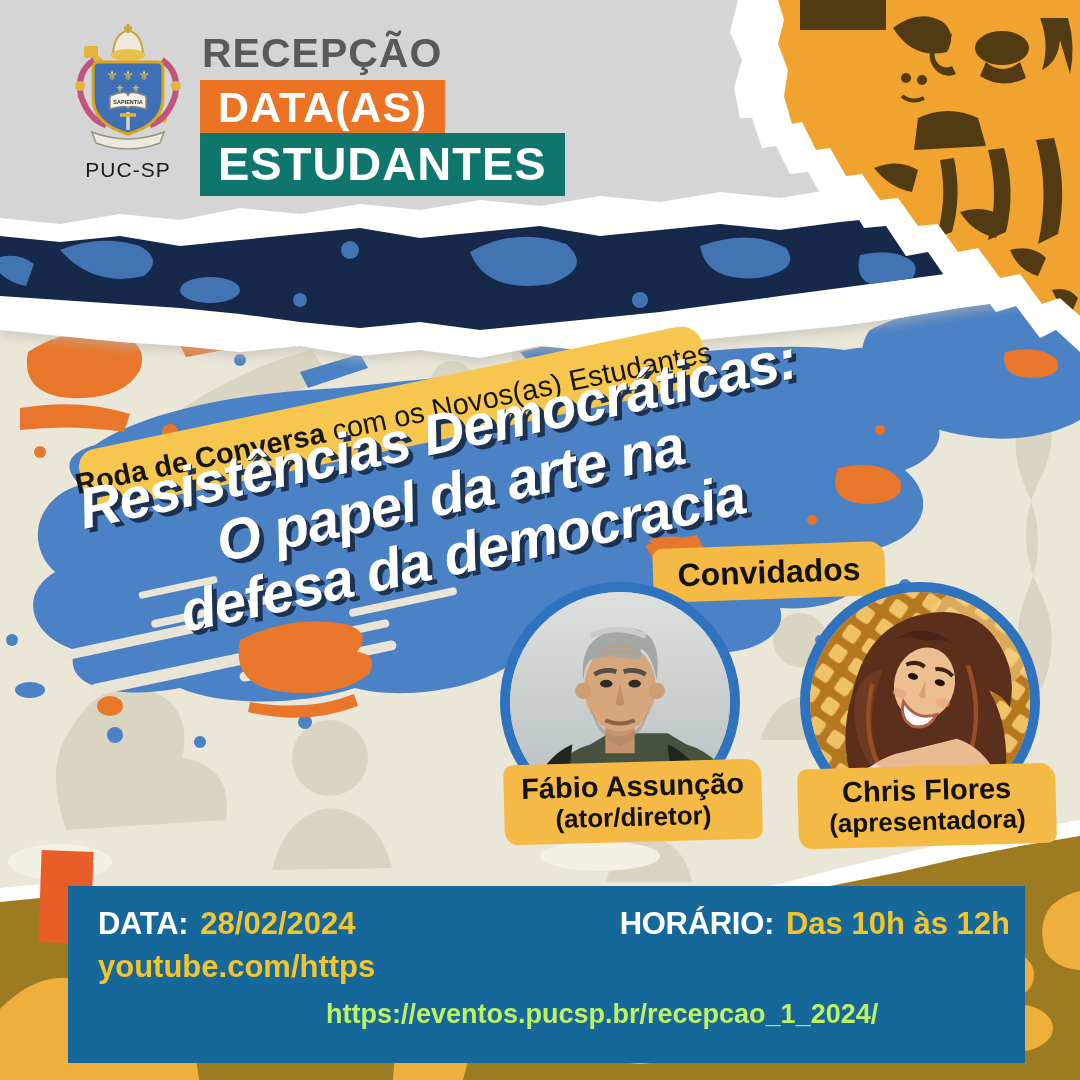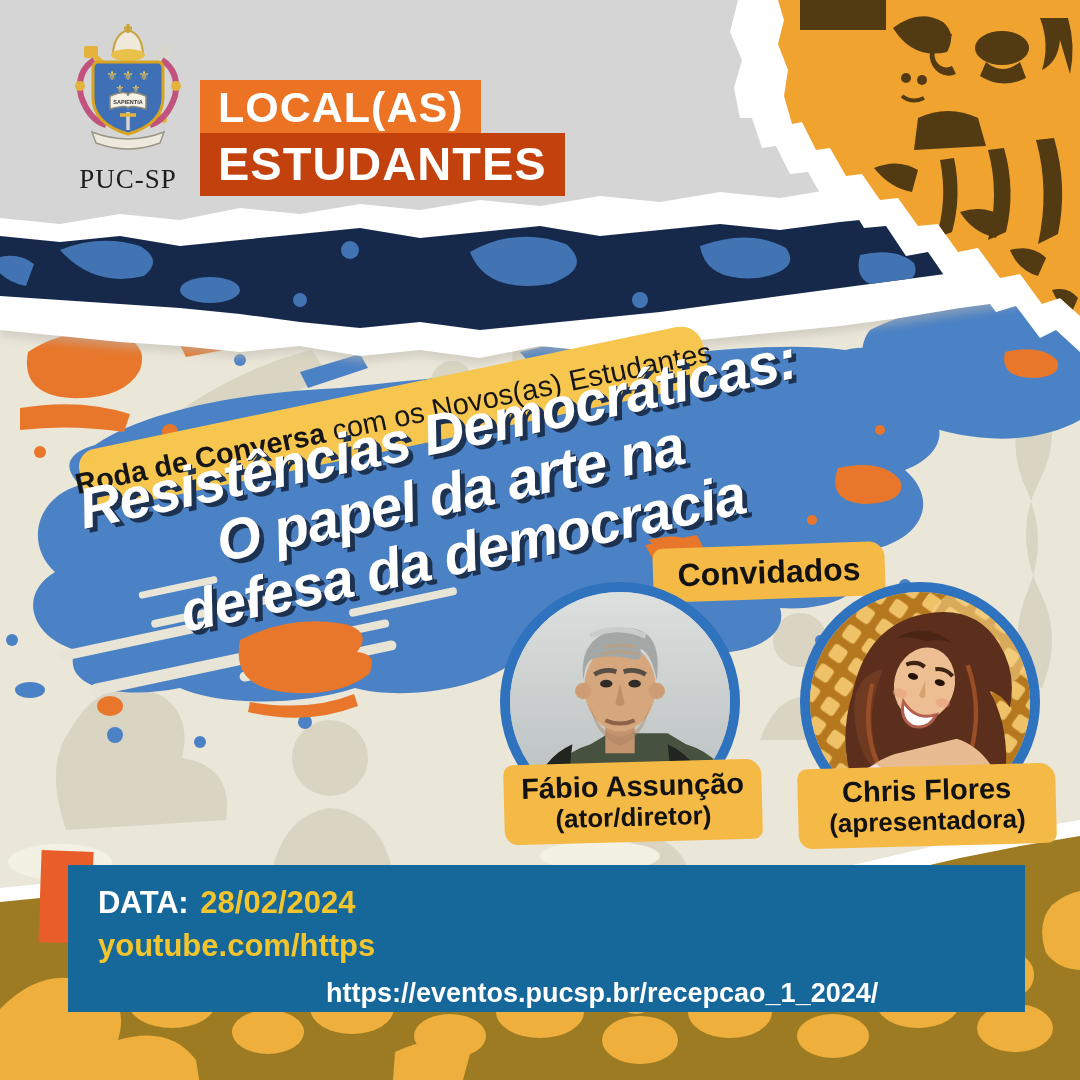--- a/index.html
+++ b/index.html
@@ -3,26 +3,26 @@
 <meta charset="utf-8">
 <style>
   html,body{margin:0;padding:0;background:#777;}
   .poster{position:relative;width:1080px;height:1080px;overflow:hidden;
           font-family:"Liberation Sans",sans-serif;background:#EAE6D8;margin:0 auto;}
   .scenery{position:absolute;left:0;top:0;width:1080px;height:1080px;z-index:0;}
   .layer{position:absolute;z-index:2;}
 
   
   .crest-wrap{left:58px;top:24px;width:140px;text-align:center;}
-  .crest-caption{margin-top:8px;font-family:Liberation Serif, serif;font-size:27px;
+  .crest-caption{margin-top:2px;font-family:Liberation Sans, sans-serif;font-size:21px;
                  letter-spacing:1px;color:#1c1c1c;}
   .kicker{left:202px;top:30px;font-size:41px;font-weight:800;color:#58595B;letter-spacing:1px;}
   .hl{display:inline-block;color:#fff;font-weight:800;letter-spacing:1px;padding:3px 18px 5px;}
   .hl-orange{left:200px;top:80px;background:#EB7323;font-size:43px;}
-  .hl-blue{left:200px;top:133px;background:#c2410c;font-size:47px;}
+  .hl-blue{left:200px;top:133px;background:#0f766e;font-size:47px;}
 
   
   .ribbon{left:82px;top:452px;width:636px;height:62px;background:#F7C64F;
           border-radius:18px 22px 16px 20px;transform:rotate(-11.8deg);
           transform-origin:0 50%;display:flex;align-items:center;justify-content:center;
           font-size:29px;color:#161616;white-space:nowrap;}
   .ribbon b{font-weight:800;margin-right:8px;}
   .title{left:-30px;top:402px;width:960px;transform:rotate(-12deg);
          text-align:center;font-style:italic;font-weight:800;color:#fff;
          font-size:57px;line-height:1.07;letter-spacing:-1px;
@@ -39,28 +39,28 @@
   .photo-fabio{left:500px;top:582px;}
   .photo-chris{left:800px;top:582px;}
   .guest-label{padding:8px 10px 10px;transform:rotate(-1.5deg);}
   .label-fabio{left:504px;top:762px;width:238px;}
   .label-chris{left:798px;top:766px;width:238px;}
   .guest-name{font-size:29px;font-weight:800;line-height:1.15;}
   .guest-role{font-size:26px;font-weight:600;line-height:1.1;}
 
   
   .accent-bar{left:40px;top:851px;width:52px;height:92px;background:#E95D28;transform:rotate(2deg);}
-  .footer-panel{left:68px;top:865px;width:957px;height:147px;background:#17689A;
+  .footer-panel{left:68px;top:886px;width:957px;height:177px;background:#17689A;
                 box-sizing:border-box;padding:20px 30px 0 30px;color:#fff;}
   .frow{display:flex;align-items:baseline;margin-bottom:7px;white-space:nowrap;}
   .frow.r1{justify-content:space-between;width:912px;}
   .lbl{font-weight:800;font-size:31px;color:#FFFFFF;margin-right:12px;letter-spacing:-0.3px;}
   .val{font-weight:700;font-size:31px;color:#F2C52E;}
   .val.small{font-size:27px;}
-  .url-row{margin-left:228px;font-weight:700;font-size:27px;color:#ffffff;}
+  .url-row{margin-left:228px;font-weight:700;font-size:27px;color:#bef264;}
 </style>
 </head>
 <body>
 
 <div class="poster">
 
   <svg class="scenery" viewBox="0 0 1080 1080">
     <defs>
       <filter id="soft" x="-20%" y="-20%" width="140%" height="140%">
         <feGaussianBlur stdDeviation="4"></feGaussianBlur>
@@ -269,21 +269,22 @@
       <text x="70" y="80" text-anchor="middle" font-size="5.5" font-weight="bold" fill="#333">SAPIENTIA</text>
 
       <line x1="70" y1="88" x2="70" y2="106" stroke="#D8D6CF" stroke-width="3.5"></line>
       <line x1="62" y1="91" x2="78" y2="91" stroke="#E3B33C" stroke-width="3.5"></line>
 
       <path d="M34,108 q36,14 72,0 l-4,11 q-32,12 -64,0z" fill="#EDE9DC" stroke="#9A9786" stroke-width="1.5"></path>
     </svg>
     <div class="crest-caption">PUC-SP</div>
   </div>
 
-  <div class="layer hl hl-orange">LOCAL(AS)</div>
+  <div class="layer kicker">RECEPÇÃO</div>
+  <div class="layer hl hl-orange">DATA(AS)</div>
   <div class="layer hl hl-blue">ESTUDANTES</div>
 
   <div class="layer ribbon">
     <b>Roda de Conversa</b>
     <span>com os Novos(as) Estudantes</span>
   </div>
 
   <div class="layer title">
     <div>Resistências Democráticas:</div>
     <div>O papel da arte na</div>
@@ -351,20 +352,23 @@
     <div class="guest-name">Chris Flores</div>
     <div class="guest-role">(apresentadora)</div>
   </div>
 
   <div class="layer accent-bar"></div>
   <div class="layer footer-panel">
     <div class="frow r1">
       <span>
         <span class="lbl">DATA:</span><span class="val">28/02/2024</span>
       </span>
+      <span>
+        <span class="lbl">HORÁRIO:</span><span class="val">Das 10h às 12h</span>
+      </span>
     </div>
     <div class="frow">
       <span class="val">youtube.com/https</span>
     </div>
     <div class="frow">
     </div>
     <div class="url-row">https://eventos.pucsp.br/recepcao_1_2024/</div>
   </div>
 
 </div>

